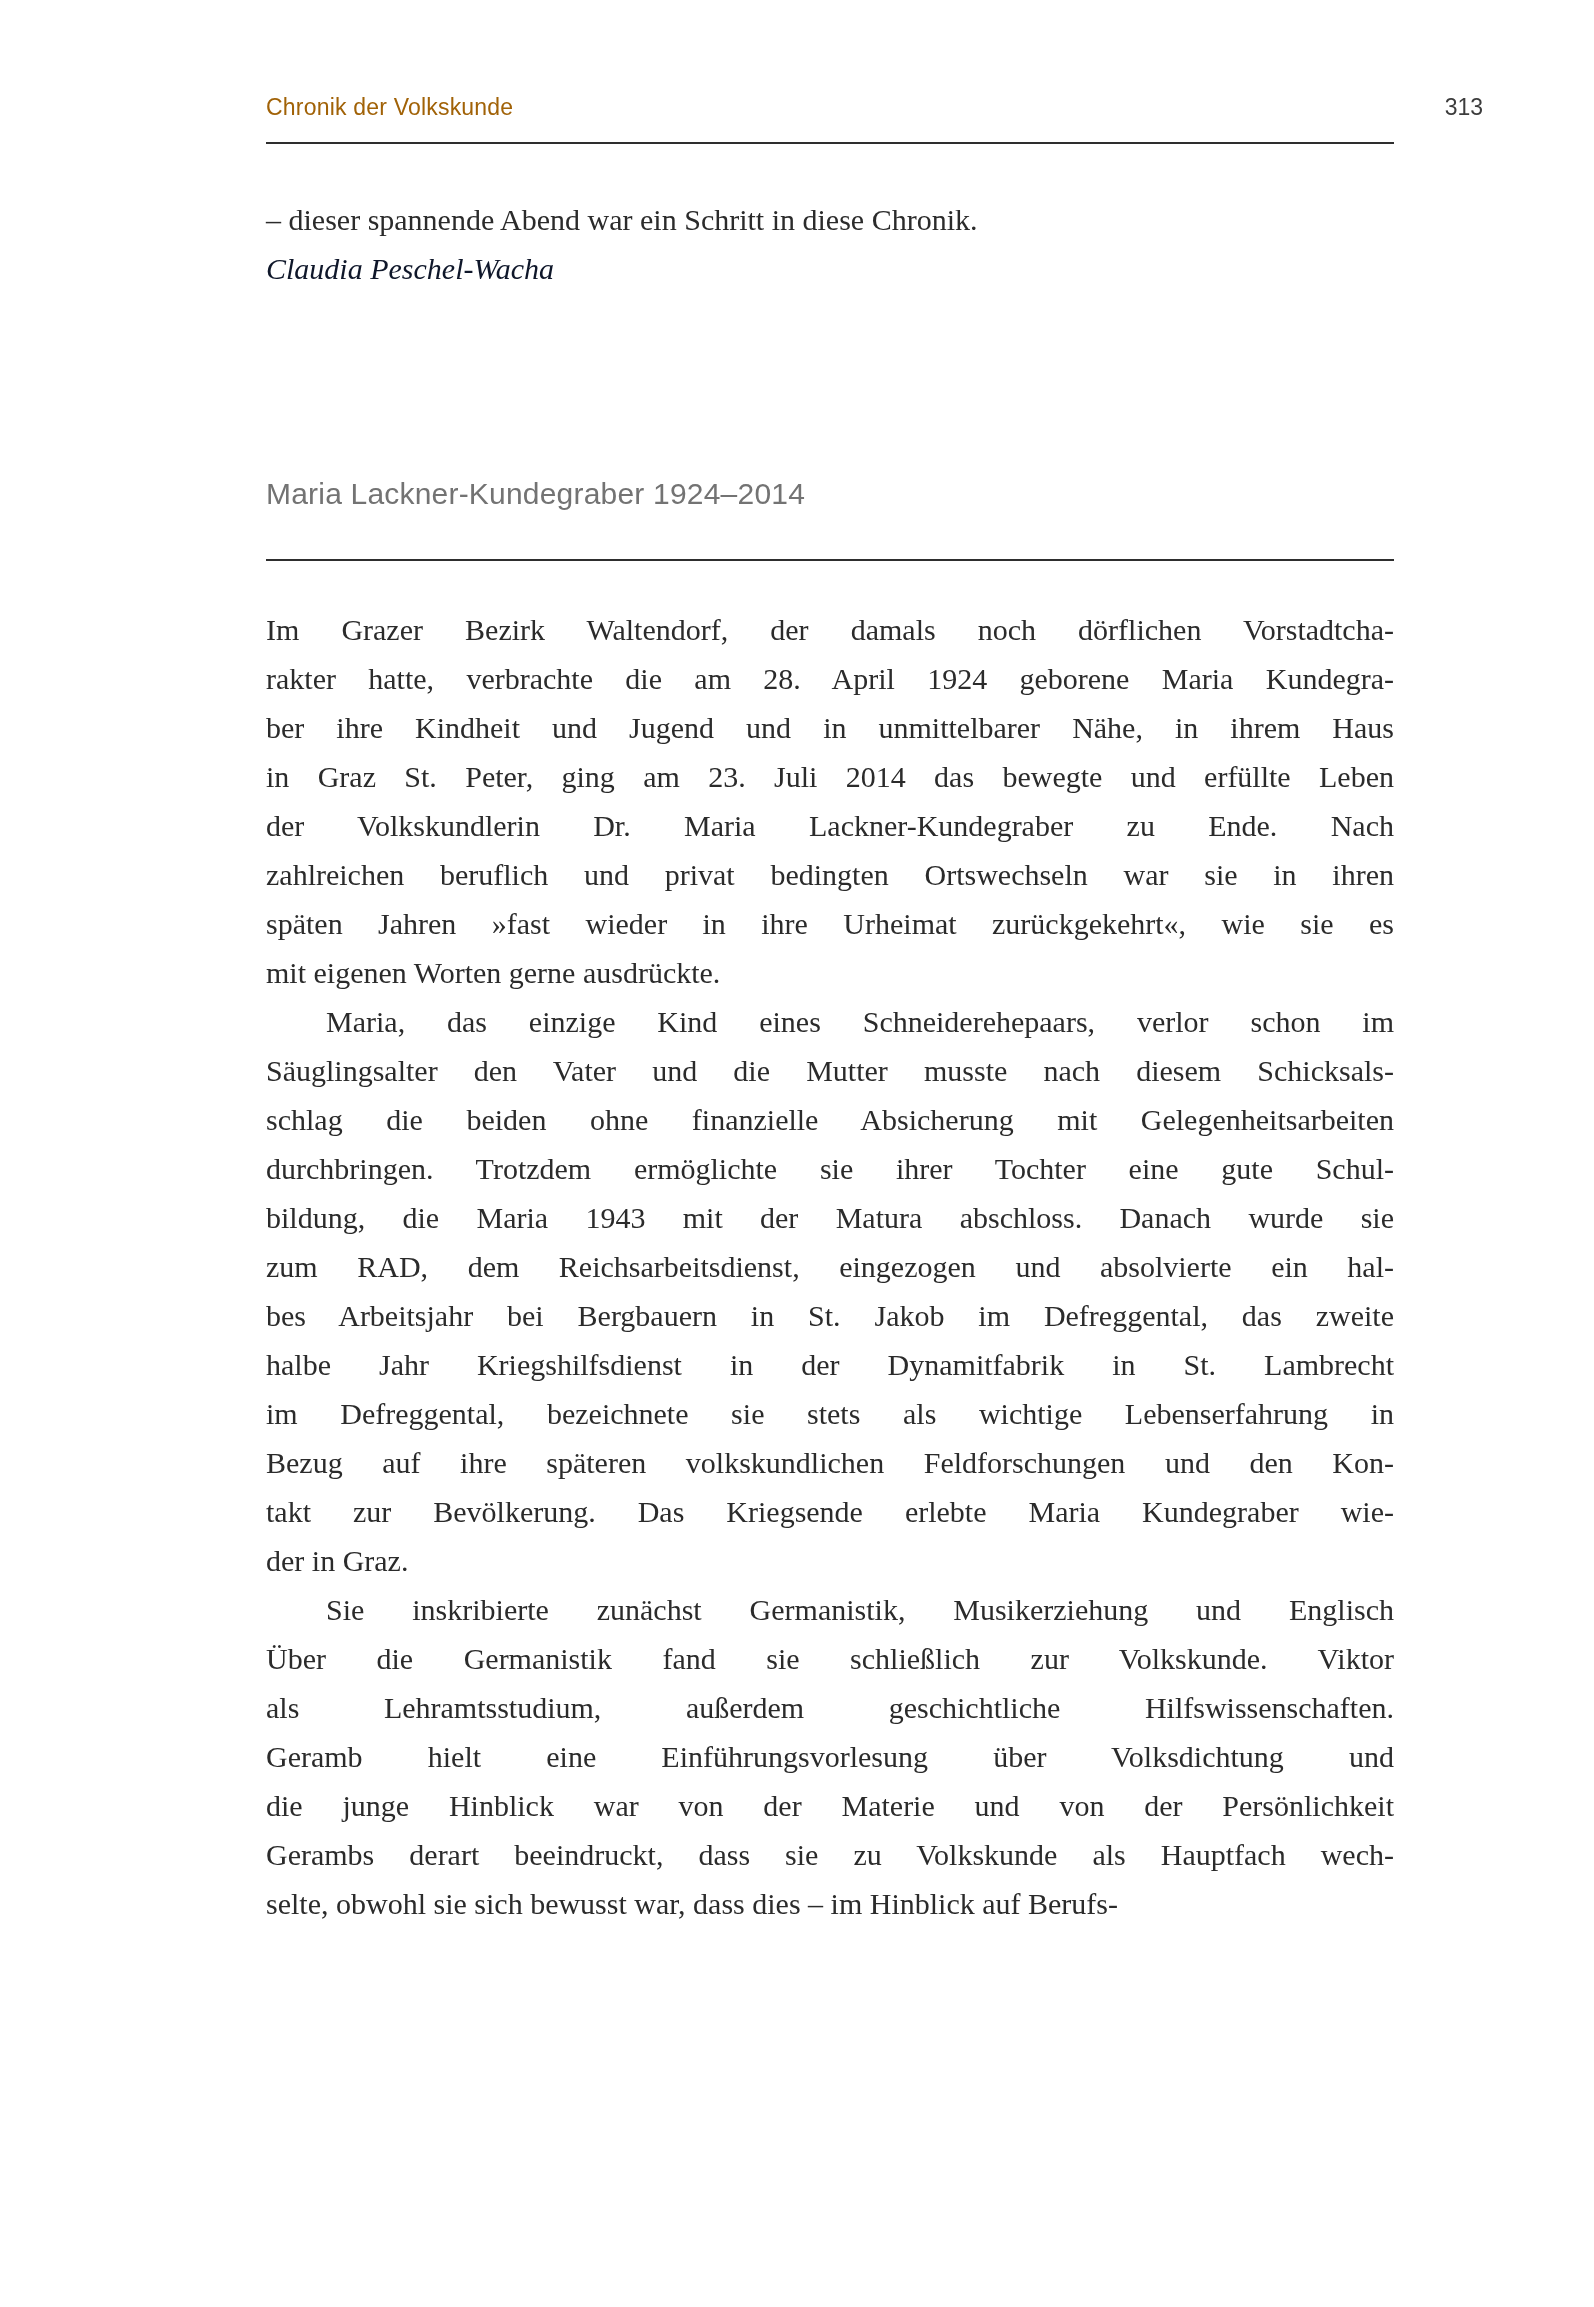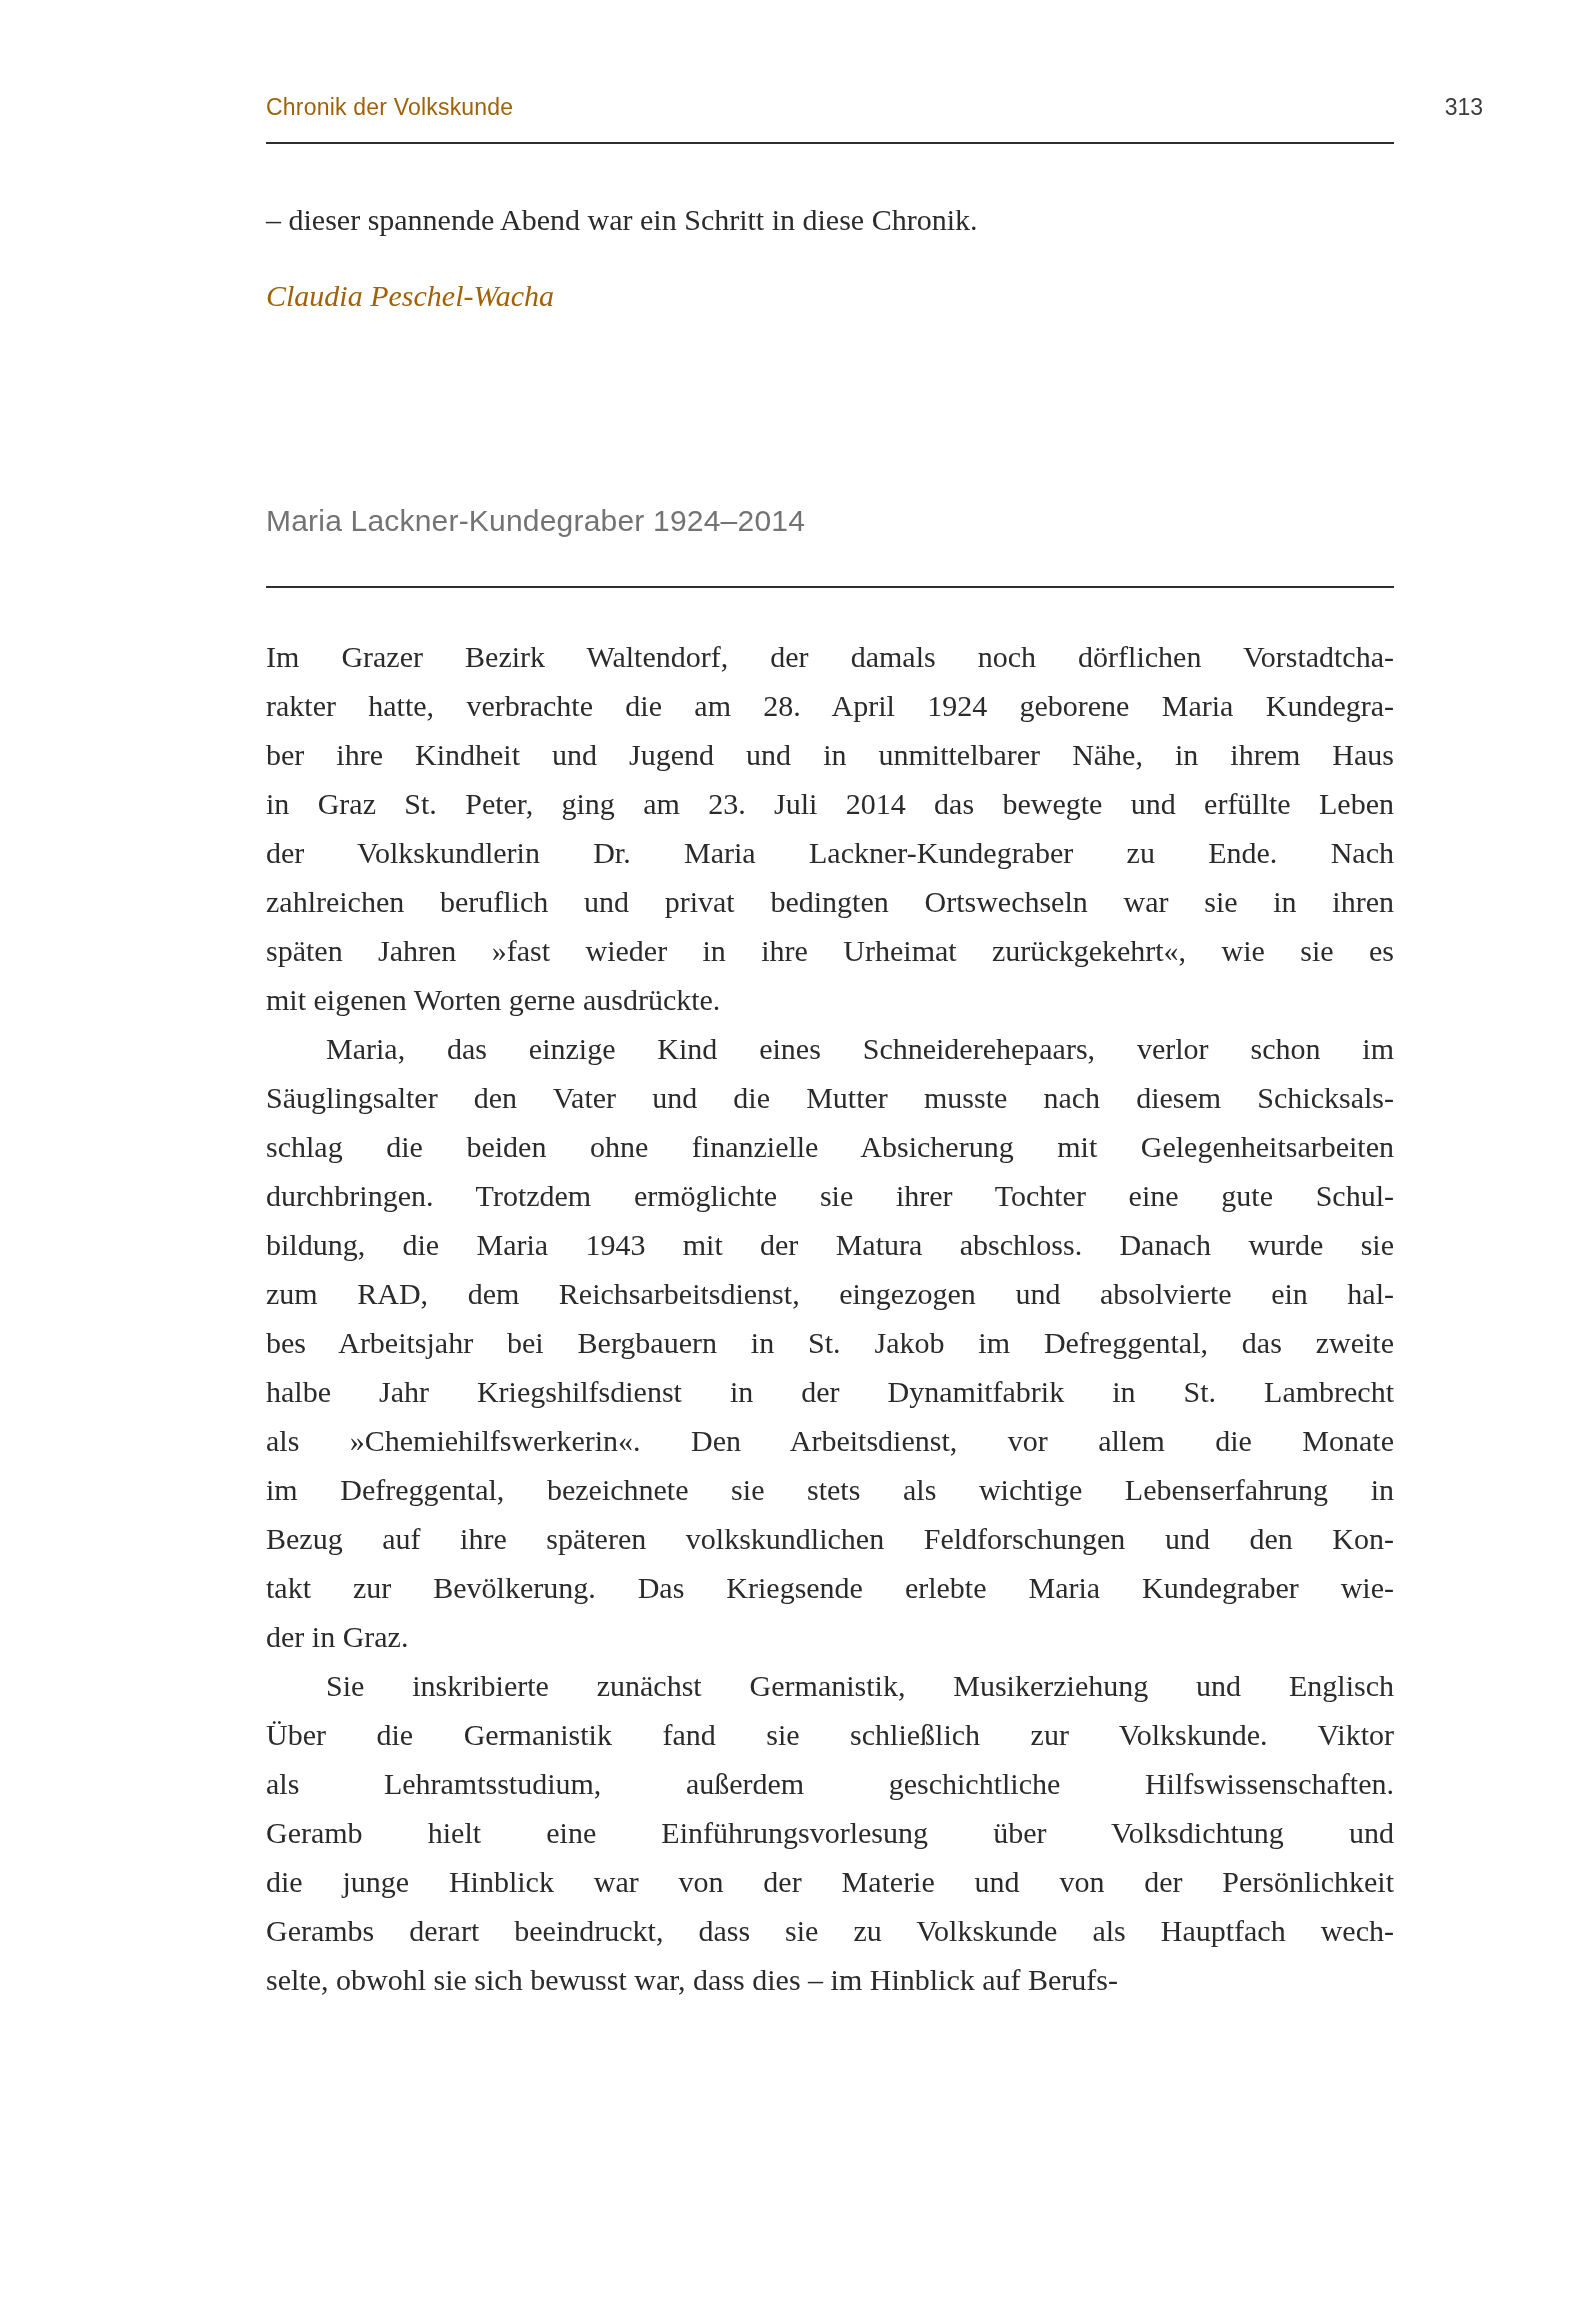--- a/index.html
+++ b/index.html
@@ -62,25 +62,24 @@
     text-align-last: justify;
     white-space: normal;
   }
   .line.last {
     text-align-last: left;
   }
   .line.indent {
     text-indent: 60px;
   }
   .author {
-    margin-top: 27px;
     font-size: 30px;
     line-height: 49px;
     font-style: italic;
-    color: #a16207;
+    color: #0f172a;
   }
   .section-title {
     margin-top: 182px;
     font-family: "Liberation Sans", sans-serif;
     font-size: 30px;
     line-height: 38px;
     color: #737373;
     letter-spacing: 0.2px;
   }
   .section-rule {
@@ -131,21 +130,20 @@
         </div>
         <div class="para">
           <div class="line indent">Maria, das einzige Kind eines Schneiderehepaars, verlor schon im</div>
           <div class="line">Säuglingsalter den Vater und die Mutter musste nach diesem Schicksals-</div>
           <div class="line">schlag die beiden ohne finanzielle Absicherung mit Gelegenheitsarbeiten</div>
           <div class="line">durchbringen. Trotzdem ermöglichte sie ihrer Tochter eine gute Schul-</div>
           <div class="line">bildung, die Maria 1943 mit der Matura abschloss. Danach wurde sie</div>
           <div class="line">zum RAD, dem Reichsarbeitsdienst, eingezogen und absolvierte ein hal-</div>
           <div class="line">bes Arbeitsjahr bei Bergbauern in St. Jakob im Defreggental, das zweite</div>
           <div class="line">halbe Jahr Kriegshilfsdienst in der Dynamitfabrik in St. Lambrecht</div>
-          <div class="line">als »Chemiehilfswerkerin«. Den Arbeitsdienst, vor allem die Monate</div>
           <div class="line">im Defreggental, bezeichnete sie stets als wichtige Lebenserfahrung in</div>
           <div class="line">Bezug auf ihre späteren volkskundlichen Feldforschungen und den Kon-</div>
           <div class="line">takt zur Bevölkerung. Das Kriegsende erlebte Maria Kundegraber wie-</div>
           <div class="line last">der in Graz.</div>
         </div>
         <div class="para">
           <div class="line indent">Sie inskribierte zunächst Germanistik, Musikerziehung und Englisch</div>
           <div class="line">Über die Germanistik fand sie schließlich zur Volkskunde. Viktor</div>
           <div class="line">als Lehramtsstudium, außerdem geschichtliche Hilfswissenschaften.</div>
           <div class="line">Geramb hielt eine Einführungsvorlesung über Volksdichtung und</div>

